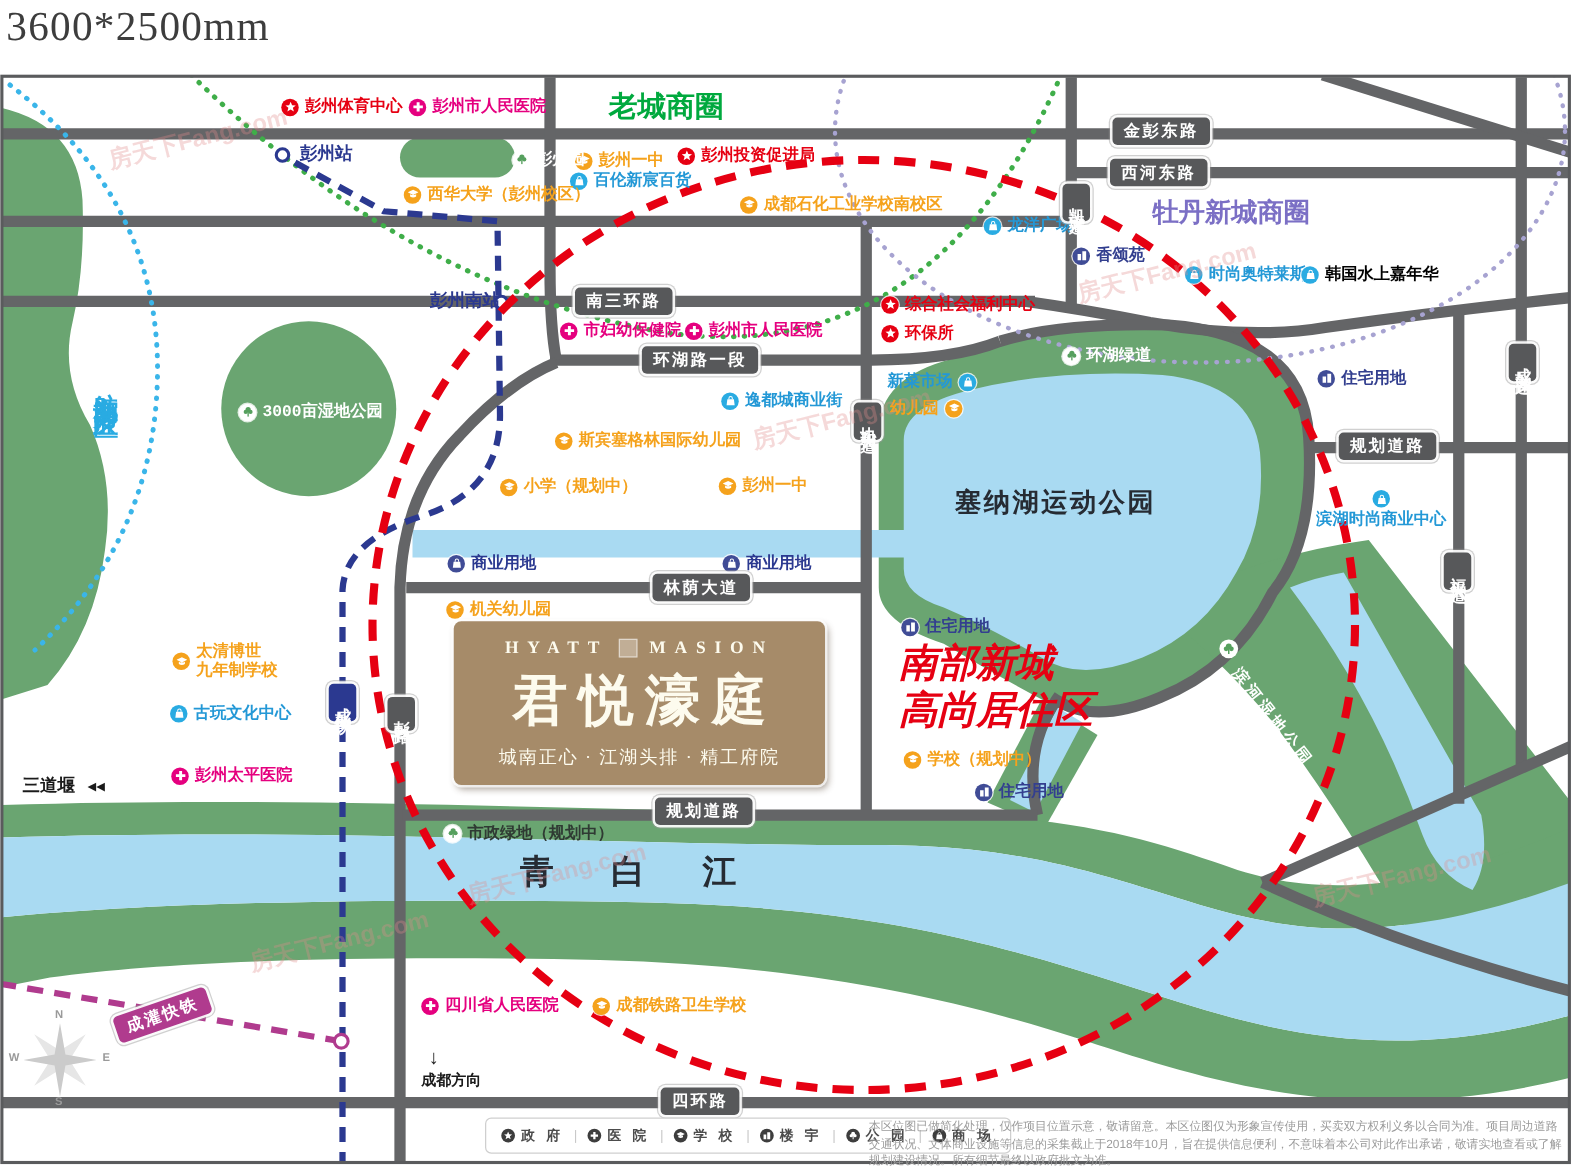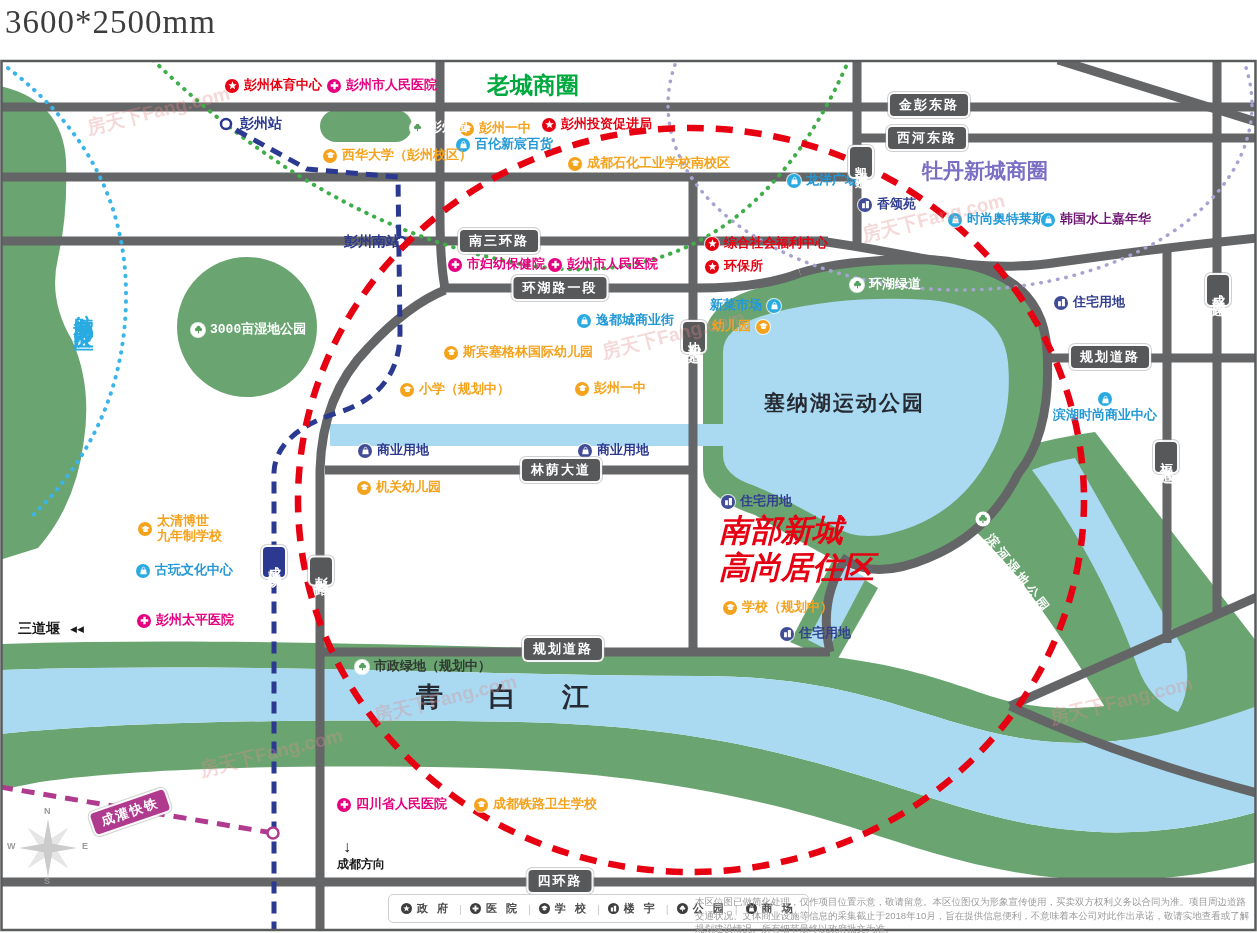--- a/index.html
+++ b/index.html
@@ -153,20 +153,29 @@
             <rect fill="#56a05e" x="4.4" y="4.8" width="1.2" height="4.4"></rect>
           </g>
     </g>
   </g>
 
   <rect x="1.5" y="61" width="1254" height="869" fill="none" stroke="#5a5b5d" stroke-width="2.5"></rect>
 </svg>
 
 <div class="title">3600*2500mm</div>
 
+<div class="proj">
+  <div class="en">
+    <span>HYATT</span>
+    <span class="mark"></span>
+    <span>MASION</span>
+  </div>
+  <div class="nm">君悦濠庭</div>
+  <div class="tag">城南正心 · 江湖头排 · 精工府院</div>
+</div>
 
 <div id="labels-layer">
       <div class="rlabel" style="left: 929px; top: 105px; transform: translate(-50%, -50%);">金彭东路</div>
       <div class="rlabel" style="left: 927px; top: 138px; transform: translate(-50%, -50%);">西河东路</div>
       <div class="rlabel v" style="left: 861px; top: 162px; transform: translate(-50%, -50%);">凯旋大道</div>
       <div class="rlabel" style="left: 499px; top: 241px; transform: translate(-50%, -50%);">南三环路</div>
       <div class="rlabel" style="left: 560px; top: 288px; transform: translate(-50%, -50%);">环湖路一段</div>
       <div class="rlabel v" style="left: 694px; top: 337px; transform: translate(-50%, -50%);">协和大道</div>
       <div class="rlabel" style="left: 561px; top: 470px; transform: translate(-50%, -50%);">林荫大道</div>
       <div class="rlabel" style="left: 1110px; top: 357px; transform: translate(-50%, -50%);">规划道路</div>
@@ -230,21 +239,21 @@
         <span class="ptxt" style="color: rgb(35, 152, 214);">百伦新宸百货</span>
       </div>
       <div class="poi" style="left: 323px; top: 148px;">
         <span class="pic" style="background: rgb(245, 162, 28); color: rgb(255, 255, 255);">
           <svg viewBox="0 0 10 10">
             <use href="#sym-cap"></use>
           </svg>
         </span>
         <span class="ptxt" style="color: rgb(245, 162, 28);">西华大学（彭州校区）</span>
       </div>
-      <div class="poi" style="left: 568px; top: 156px;">
+      <div class="poi" style="left: 592px; top: 156px;">
         <span class="pic" style="background: rgb(245, 162, 28); color: rgb(255, 255, 255);">
           <svg viewBox="0 0 10 10">
             <use href="#sym-cap"></use>
           </svg>
         </span>
         <span class="ptxt" style="color: rgb(245, 162, 28);">成都石化工业学校南校区</span>
       </div>
       <div class="poi" style="left: 787px; top: 173px;">
         <span class="pic" style="background: rgb(41, 171, 226); color: rgb(255, 255, 255);">
           <svg viewBox="0 0 10 10">
@@ -268,21 +277,21 @@
           </svg>
         </span>
         <span class="ptxt" style="color: rgb(35, 152, 214);">时尚奥特莱斯</span>
       </div>
       <div class="poi" style="left: 1041px; top: 212px;">
         <span class="pic" style="background: rgb(41, 171, 226); color: rgb(255, 255, 255);">
           <svg viewBox="0 0 10 10">
             <use href="#sym-bag"></use>
           </svg>
         </span>
-        <span class="ptxt" style="color: #701a75;">韩国水上嘉年华</span>
+        <span class="ptxt" style="color: #000000;">韩国水上嘉年华</span>
       </div>
       <div class="poi" style="left: 705px; top: 236px;">
         <span class="pic" style="background: rgb(230, 0, 18); color: rgb(255, 255, 255);">
           <svg viewBox="0 0 10 10">
             <use href="#sym-star"></use>
           </svg>
         </span>
         <span class="ptxt" style="color: rgb(230, 0, 18);">综合社会福利中心</span>
       </div>
       <div class="poi" style="left: 705px; top: 259px;">

